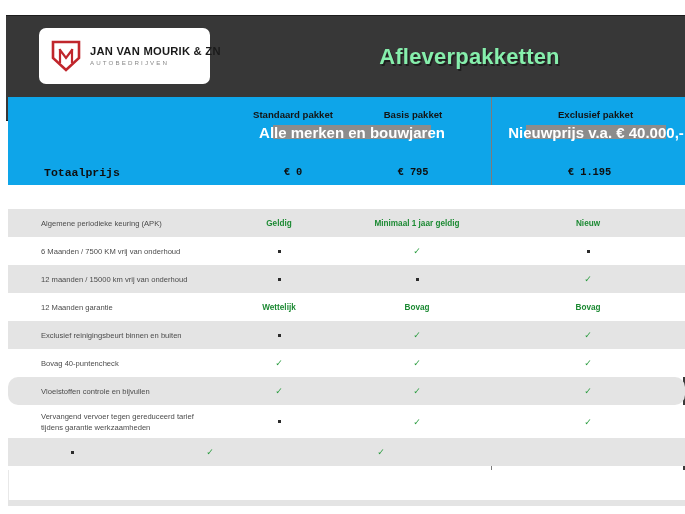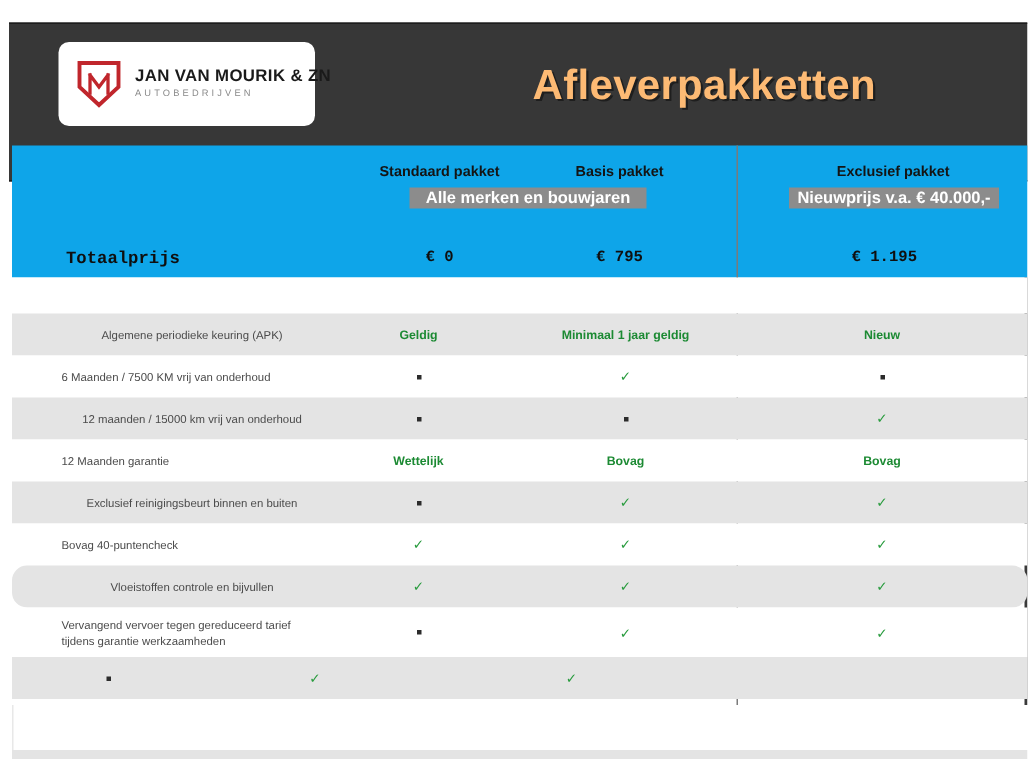--- a/index.html
+++ b/index.html
@@ -72,23 +72,23 @@
   }
   .header-title {
     position: absolute;
     left: 248px;
     top: 0;
     width: 431px;
     height: 82px;
     display: flex;
     align-items: center;
     justify-content: center;
-    font-size: 28px;
-    font-weight: bold;
-    color: #fdba74;
+    font-size: 22px;
+    font-weight: bold;
+    color: #86efac;
     letter-spacing: 0.2px;
     text-shadow: 1.5px 1.5px 0 rgba(0,0,0,0.45);
   }
 
   
   .pkg-band {
     position: absolute;
     left: 8px;
     top: 97px;
     width: 677px;
@@ -104,21 +104,21 @@
     text-align: center;
   }
   .pkg-label.standaard { left: 215px; top: 12px; width: 140px; }
   .pkg-label.basis     { left: 335px; top: 12px; width: 140px; }
   .pkg-label.exclusief { left: 490px; top: 12px; width: 195px; }
 
   .pkg-chip {
     position: absolute;
     background: #8c8c8c;
     color: #ffffff;
-    font-size: 11px;
+    font-size: 15px;
     font-weight: bold;
     display: flex;
     align-items: center;
     justify-content: center;
     white-space: nowrap;
   }
   .pkg-chip.wide  { left: 265px; top: 28px; width: 158px; height: 14px; }
   .pkg-chip.excl  { left: 518px; top: 28px; width: 140px; height: 14px; }
 
   
@@ -175,21 +175,21 @@
     top: 185px;
     width: 677px;
   }
   .spacer-row { height: 24px; background: #ffffff; }
   .row {
     position: relative;
     display: flex;
     align-items: center;
     box-sizing: border-box;
   }
-  .row.alt  { background: #e4e4e4; text-align: center; }
+  .row.alt  { background: #e4e4e4; }
   .row.norm { background: #ffffff; }
 
   .cell-label {
     width: 207px;
     padding-left: 33px;
     box-sizing: border-box;
     font-size: 7.6px;
     color: #4b4b4b;
     line-height: 1.45;
   }

